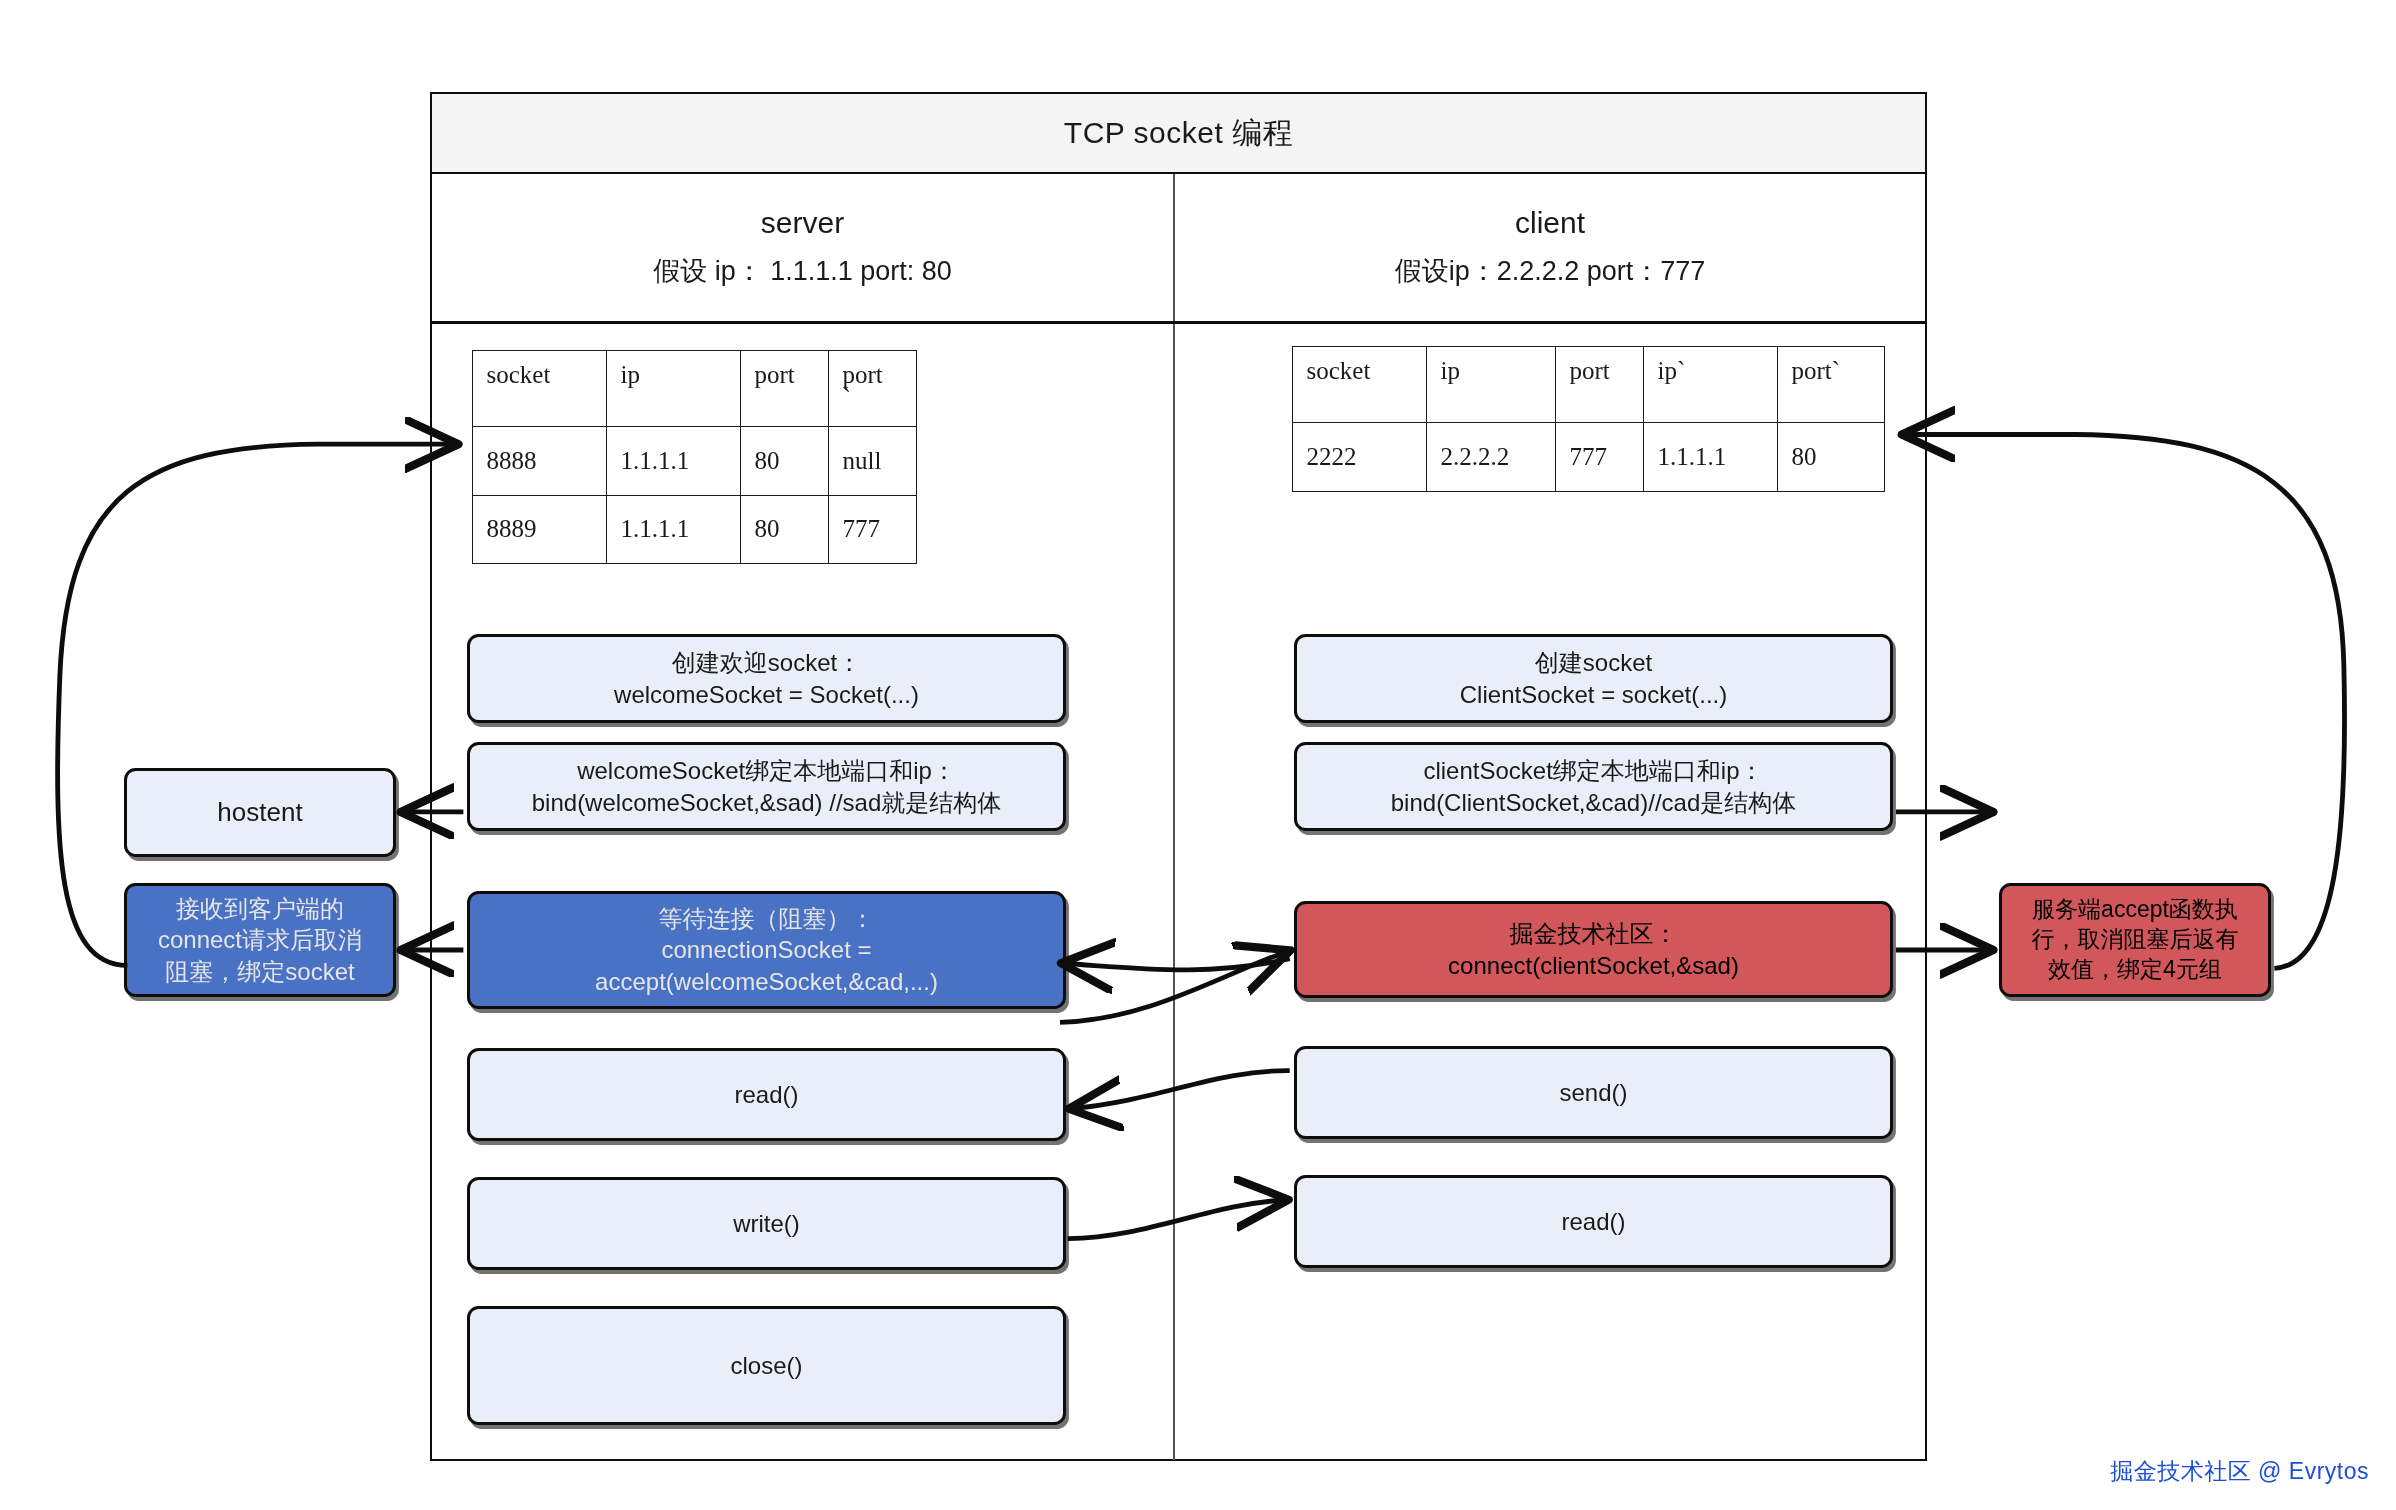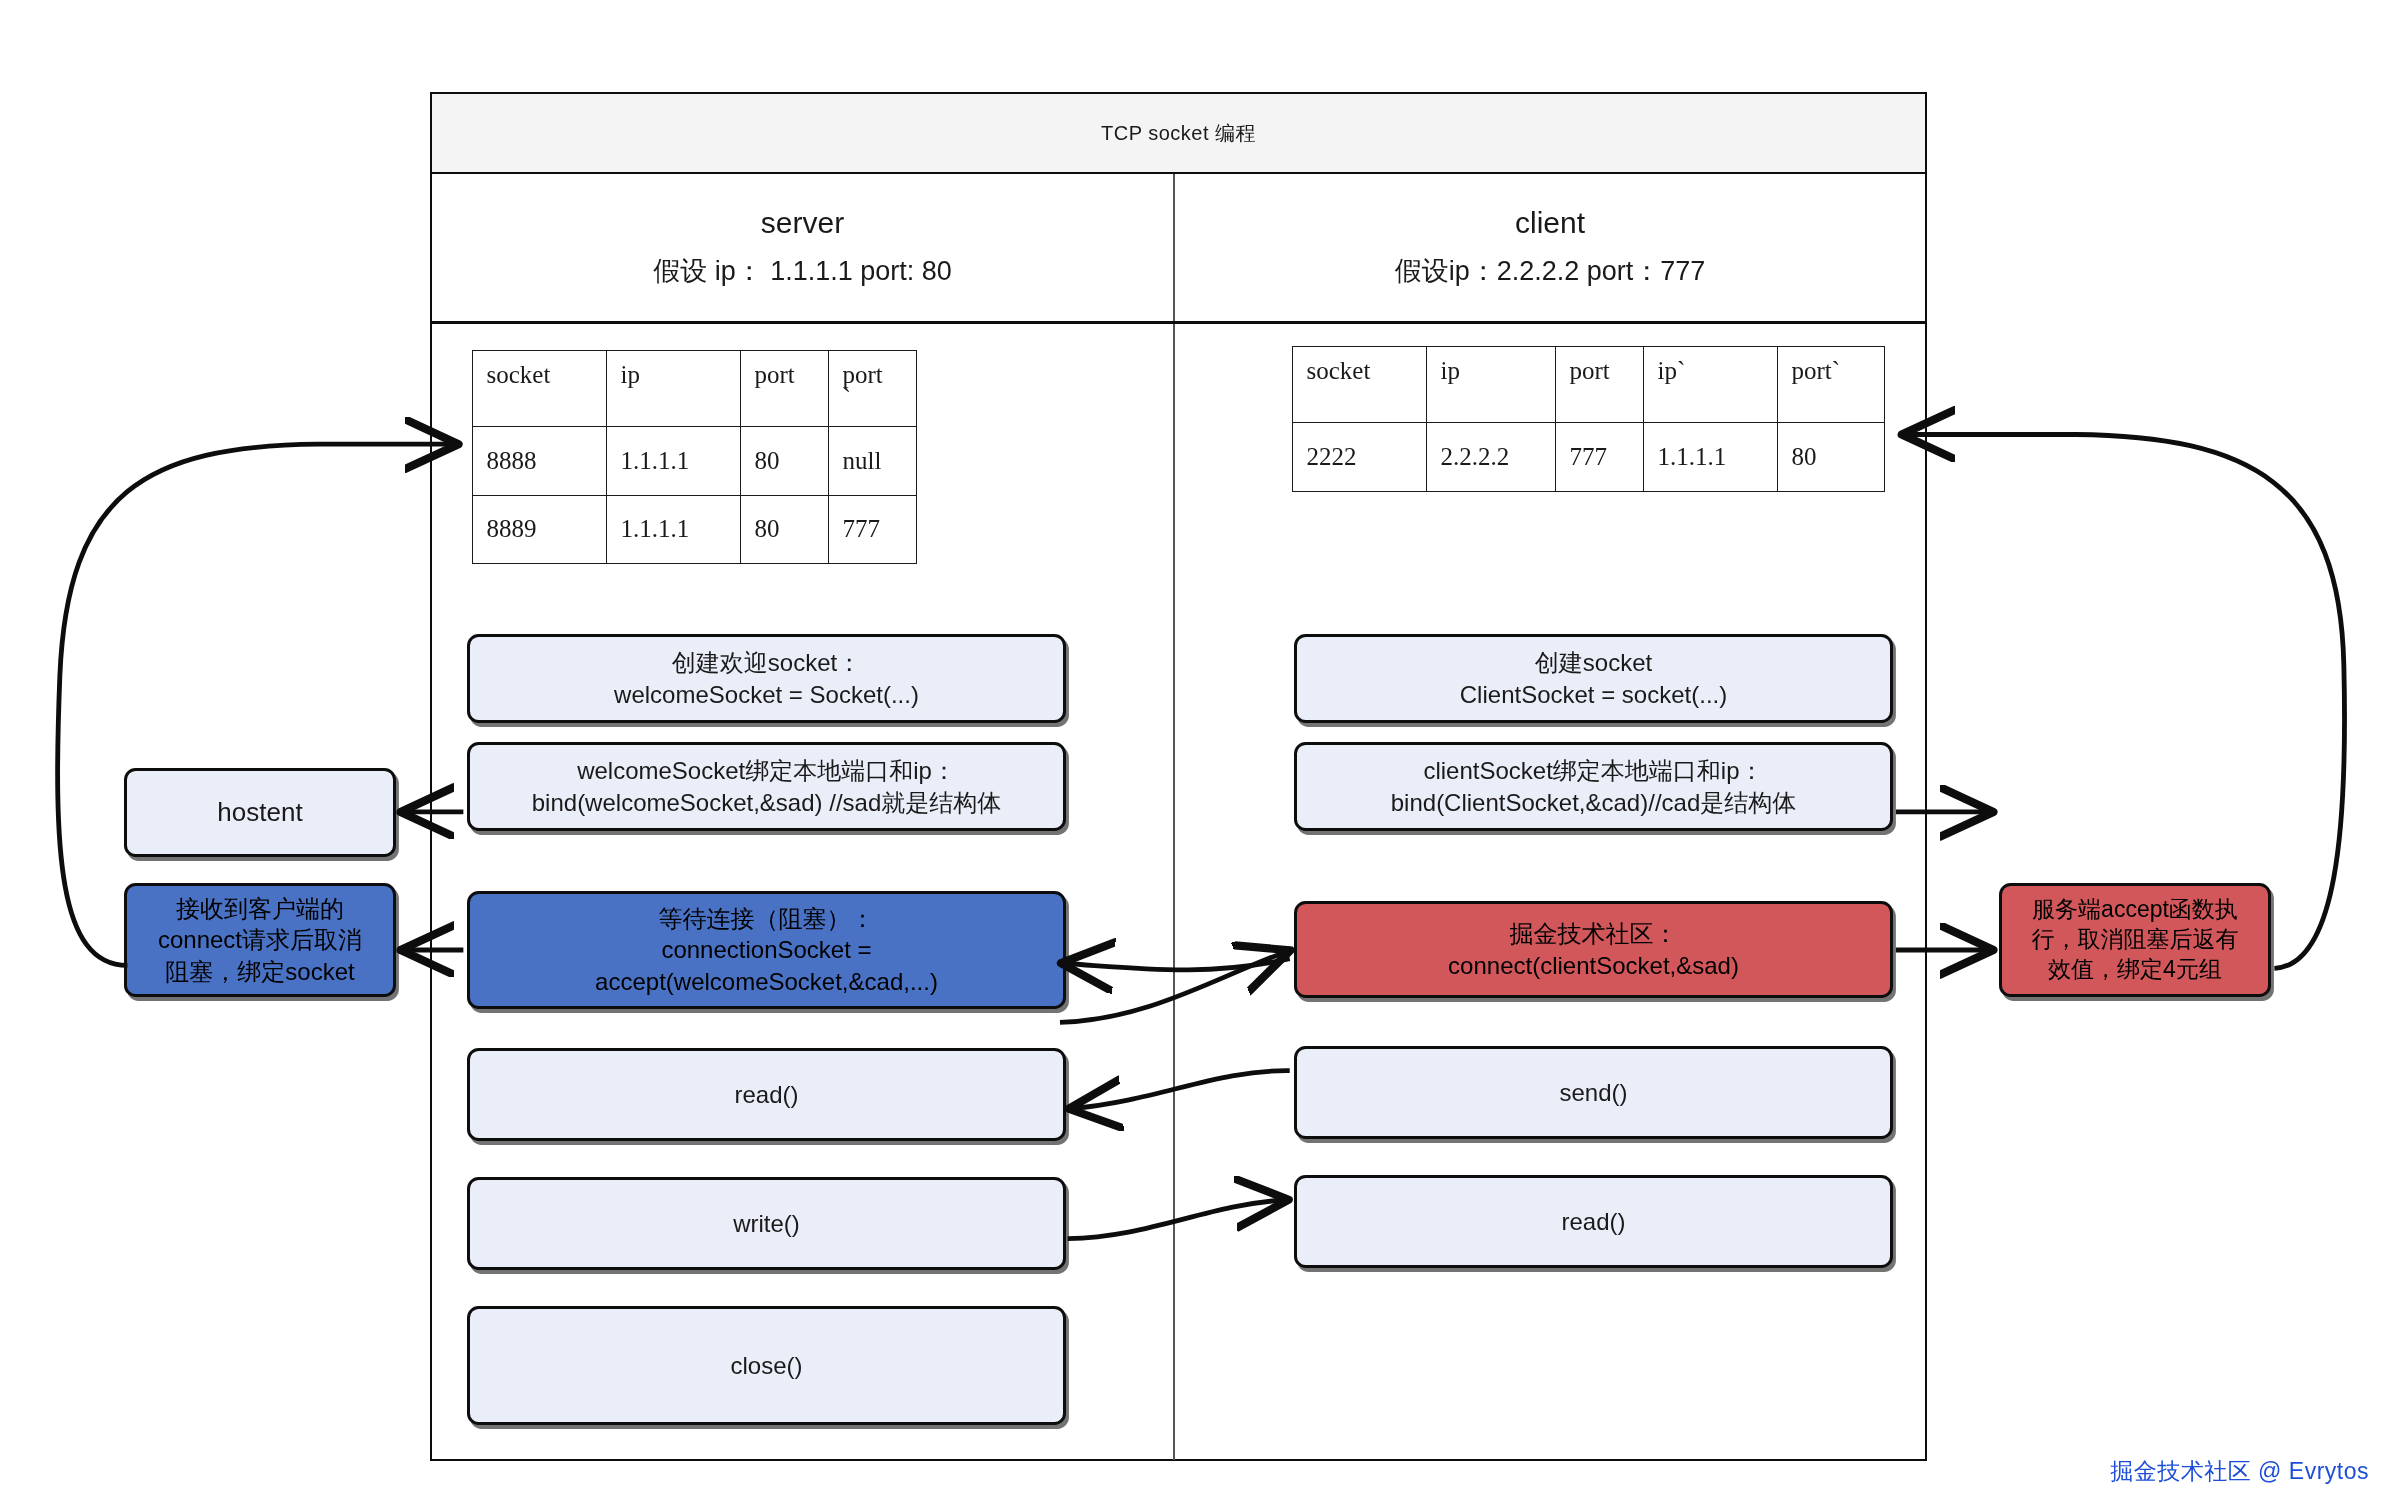--- a/index.html
+++ b/index.html
@@ -12,21 +12,21 @@
 
   
   .frame{
     position:absolute;left:430px;top:92px;width:1497px;height:1369px;
     border:2.9px solid #0d0d0d;box-sizing:border-box;background:#fff;z-index:3;
   }
   .title-bar{
     position:absolute;left:0;top:0;width:100%;height:80px;
     background:#f4f4f4;border-bottom:2.9px solid #0d0d0d;box-sizing:border-box;
     display:flex;align-items:center;justify-content:center;
-    font-size:20px;color:#1a1a1a;letter-spacing:0.5px;
+    font-size:30px;color:#1a1a1a;letter-spacing:0.5px;
   }
   .col-divider{
     position:absolute;left:741px;top:80px;width:1.9px;height:1286px;background:#555;
   }
   .head-divider{
     position:absolute;left:0;top:227px;width:100%;height:2.9px;background:#0d0d0d;
   }
   .col-head{
     position:absolute;top:80px;height:147px;
     display:flex;flex-direction:column;align-items:center;justify-content:center;
@@ -60,21 +60,21 @@
 
   
   .pbox{
     position:absolute;box-sizing:border-box;
     border:3.9px solid #0d0d0d;border-radius:11.6px;
     display:flex;flex-direction:column;align-items:center;justify-content:center;
     text-align:center;font-size:24px;line-height:1.3;
     background:#eaeef8;color:#1a1a1a;z-index:5;
     box-shadow:2.9px 3.9px 0 rgba(0,0,0,.55);
   }
-  .pbox.blue{background:#4a72c4;color:#000000;border-color:#0d0d0d;}
+  .pbox.blue{background:#4a72c4;color:#e5e5e5;border-color:#0d0d0d;}
   .pbox.red{background:#d1575b;color:#000000;border-color:#0d0d0d;}
   .pbox .ln{display:block;white-space:nowrap;}
   .pbox.wrap .ln{white-space:normal;}
 
   
   #srv-create{left:467px;top:634px;width:599px;height:89px;}
   #srv-bind  {left:467px;top:742px;width:599px;height:89px;}
   #srv-accept{left:467px;top:891px;width:599px;height:118px;}
   #srv-read  {left:467px;top:1048px;width:599px;height:93px;}
   #srv-write {left:467px;top:1177px;width:599px;height:93px;}

